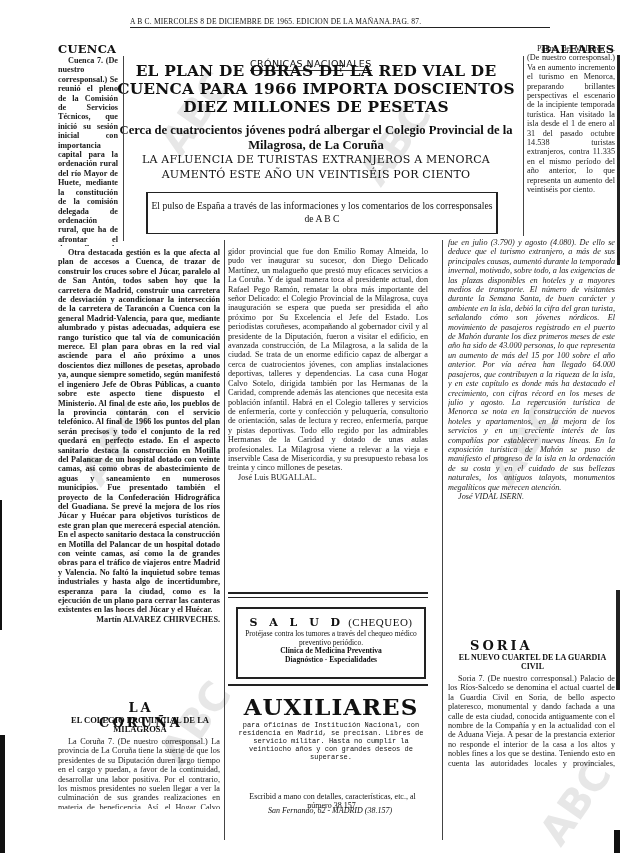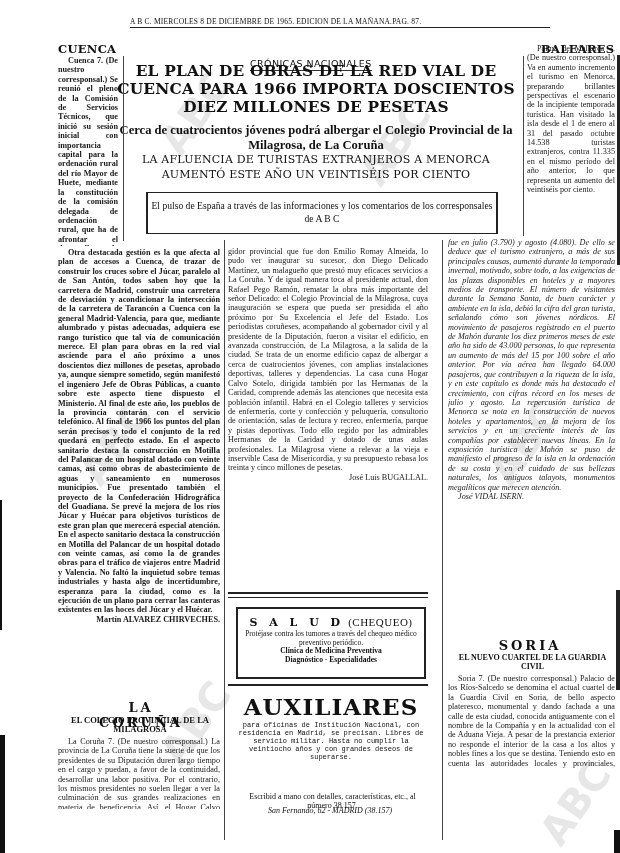--- a/index.html
+++ b/index.html
@@ -29,21 +29,21 @@
   .salud-title{font-family:"DejaVu Serif",serif;font-weight:bold;font-size:11px;letter-spacing:4px;display:inline;}
   .salud-title2{font-size:11px;letter-spacing:0.5px;display:inline;}
   .salud-line{font-size:7.5px;line-height:8.6px;}
   .salud-bold{font-size:7.6px;line-height:8.6px;font-weight:bold;}
   .rule-thick{position:absolute;height:2px;background:#222;}
   .aux-box{position:absolute;left:232px;top:685px;width:198px;height:112px;}
   .aux-title{text-align:center;font-family:"DejaVu Serif",serif;font-weight:bold;font-size:23px;letter-spacing:1px;margin-top:8px;}
   .aux-body{font-family:"Liberation Mono",monospace;font-size:7px;line-height:8px;text-align:center;margin-top:1px;}
   .aux-foot{position:absolute;left:240px;top:792px;width:185px;font-family:"Liberation Serif",serif;font-size:8px;text-align:center;}
   .aux-foot2{position:absolute;left:230px;top:806px;width:200px;font-family:"Liberation Serif",serif;font-size:8px;text-align:center;font-style:italic;}
-  .soria-title{position:absolute;left:470px;top:638px;width:120px;text-align:center;font-family:"DejaVu Serif",serif;font-weight:bold;font-size:13px;letter-spacing:3px;}
+  .soria-title{position:absolute;left:470px;top:638px;width:120px;font-family:"DejaVu Serif",serif;font-weight:bold;font-size:13px;letter-spacing:3px;}
   .soria-sub{position:absolute;left:450px;top:654px;width:165px;text-align:center;font-family:"Liberation Serif",serif;font-weight:bold;font-size:8px;line-height:8.5px;}
   .col-soria{left:448px;top:674px;width:167px;height:95px;}
   .edge-left{position:absolute;left:0;top:500px;width:2px;height:130px;background:#111;}
   .edge-left2{position:absolute;left:0;top:735px;width:5px;height:118px;background:#111;}
   .edge-right{position:absolute;left:617px;top:55px;width:3px;height:210px;background:#222;}
   .edge-right2{position:absolute;left:616px;top:590px;width:4px;height:100px;background:#222;}
   .edge-right3{position:absolute;left:614px;top:830px;width:6px;height:23px;background:#111;}
   .watermark{position:absolute;font-family:"DejaVu Sans",sans-serif;font-weight:bold;color:rgba(120,120,120,0.18);font-size:40px;transform:rotate(-55deg);pointer-events:none;}
 </style>
 </head>
@@ -90,21 +90,21 @@
   </div>
 
   <div class="coruna-title">LA CORUÑA</div>
   <div class="coruna-sub">EL COLEGIO PROVINCIAL DE LA MILAGROSA</div>
   <div class="col col-coruna">
     <p>La Coruña 7. (De nuestro corresponsal.) La provincia de La Coruña tiene la suerte de que los presidentes de su Diputación duren largo tiempo en el cargo y puedan, a favor de la continuidad, desarrollar una labor positiva. Por el contrario, los mismos presidentes no suelen llegar a ver la culminación de sus grandes realizaciones en materia de beneficencia. Así, el Hogar Calvo Sotelo, gigantesca fundación y obra capital de aquel fecundo re-</p>
   </div>
 
   <div class="col col-mid">
     <p style="text-indent:0">gidor provincial que fue don Emilio Romay Almeida, lo pudo ver inaugurar su sucesor, don Diego Delicado Martínez, un malagueño que prestó muy eficaces servicios a La Coruña. Y de igual manera toca al presidente actual, don Rafael Pego Ramón, rematar la obra más importante del señor Delicado: el Colegio Provincial de la Milagrosa, cuya inauguración se espera que pueda ser presidida el año próximo por Su Excelencia el Jefe del Estado. Los periodistas coruñeses, acompañando al gobernador civil y al presidente de la Diputación, fueron a visitar el edificio, en avanzada construcción, de La Milagrosa, a la salida de la ciudad. Se trata de un enorme edificio capaz de albergar a cerca de cuatrocientos jóvenes, con amplias instalaciones deportivas, talleres y dependencias. La casa cuna Hogar Calvo Sotelo, dirigida también por las Hermanas de la Caridad, comprende además las atenciones que necesita esta población infantil. Habrá en el Colegio talleres y servicios de enfermería, corte y confección y peluquería, consultorio de orientación, salas de lectura y recreo, enfermería, parque y pistas deportivas. Todo ello regido por las admirables Hermanas de la Caridad y dotado de unas aulas profesionales. La Milagrosa viene a relevar a la vieja e inservible Casa de Misericordia, y su presupuesto rebasa los treinta y cinco millones de pesetas.</p>
-    <p style="text-align:right;font-family:Liberation Serif, serif;">José Luis BUGALLAL.</p>
+    <p style="font-family:Liberation Serif, serif;">José Luis BUGALLAL.</p>
   </div>
 
   <div class="rule-thick" style="left:228px;top:592px;width:200px;"></div>
   <div class="rule-thick" style="left:228px;top:597px;width:200px;height:1px;"></div>
 
   <div class="salud">
     <div>
       <span class="salud-title">S A L U D</span>
       <span class="salud-title2">(CHEQUEO)</span>
     </div>

